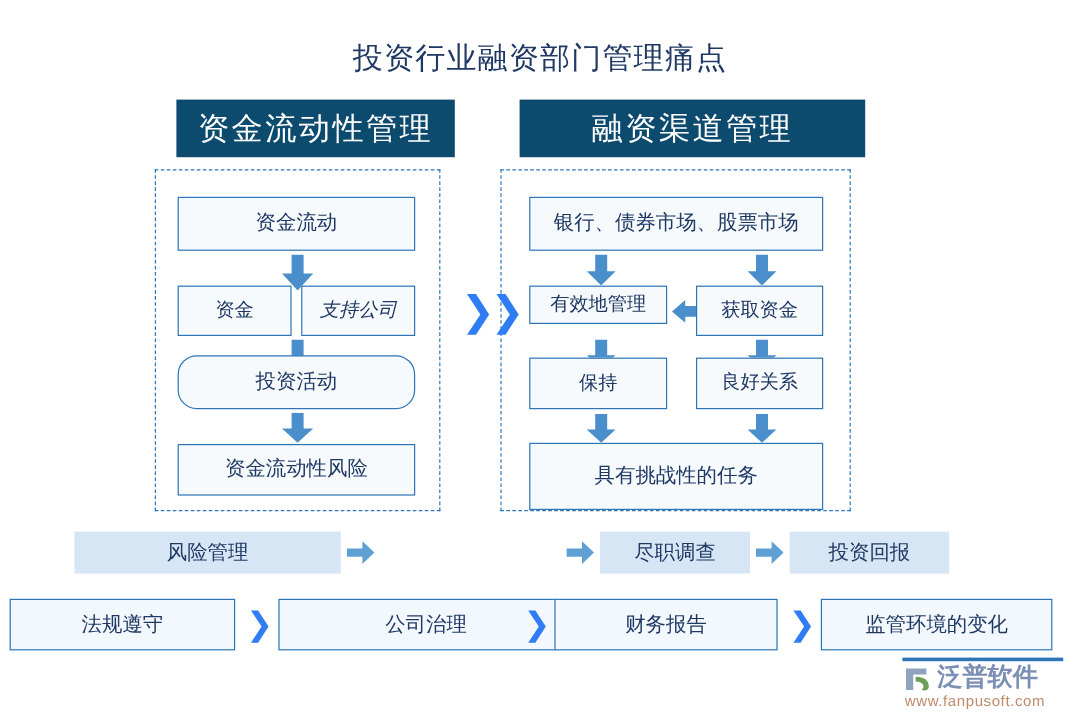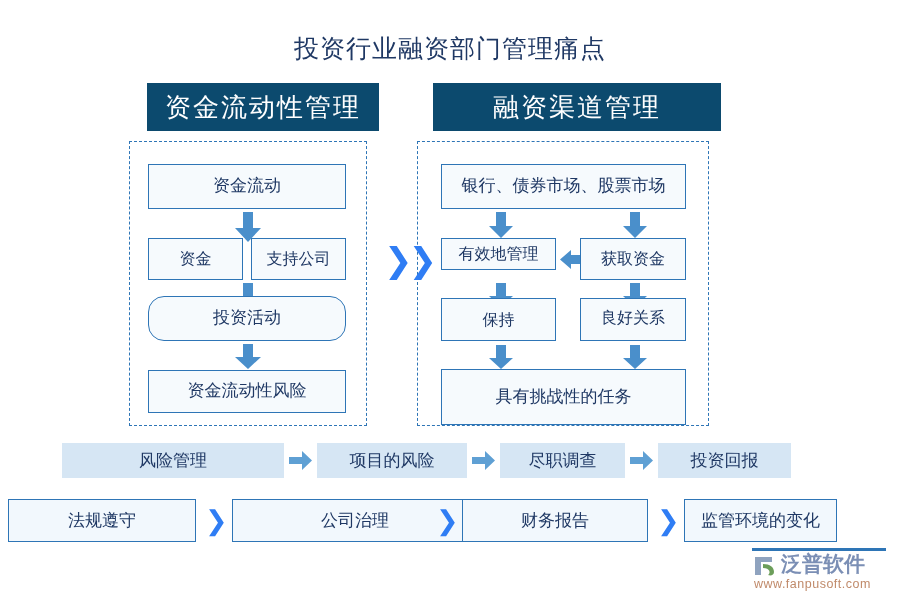--- a/index.html
+++ b/index.html
@@ -180,21 +180,21 @@
 
   <div class="fbox" style="left:148px; top:164px; width:198px; height:45px;">资金流动</div>
 
   <div class="arrow-down" style="left:235px; top:212px;">
     <svg width="26" height="30" viewBox="0 0 26 30">
         <path d="M8 0 H18 V16 H26 L13 30 L0 16 H8 Z" fill="#4a8fcb"></path>
       </svg>
   </div>
 
   <div class="fbox small" style="left:148px; top:238px; width:95px; height:42px;">资金</div>
-  <div class="fbox small" style="left:251px; top:238px; width:95px; height:42px;">支持公司</div>
+  <div class="fbox small" style="left:251px; top:238px; width:95px; height:42px;font-style:italic;">支持公司</div>
 
   <div class="arrow-down" style="left:235px; top:283px;">
     <svg width="26" height="28" viewBox="0 0 26 28">
         <path d="M8 0 H18 V15 H26 L13 28 L0 15 H8 Z" fill="#4a8fcb"></path>
       </svg>
   </div>
 
   <div class="fbox" style="left:148px; top:296px; width:198px; height:45px;border-radius:16px;">投资活动</div>
 
   <div class="arrow-down" style="left:235px; top:344px;">
@@ -257,21 +257,20 @@
 
   <div class="fbox" style="left:441px; top:369px; width:245px; height:56px;">具有挑战性的任务</div>
 
   <div class="rowbar" style="left:62px; top:443px; width:222px; height:35px;">风险管理</div>
   <div class="arrow-right" style="left:289px; top:451px;">
     <svg width="23" height="19" viewBox="0 0 23 19">
         <path d="M0 6 H13 V0 L23 9.5 L13 19 V13 H0 Z" fill="#5fa0d4"></path>
       </svg>
   </div>
 
-  <div class="rowbar" style="left:317px; top:443px; width:150px; height:35px;">项目的风险</div>
   <div class="arrow-right" style="left:472px; top:451px;">
     <svg width="23" height="19" viewBox="0 0 23 19">
         <path d="M0 6 H13 V0 L23 9.5 L13 19 V13 H0 Z" fill="#5fa0d4"></path>
       </svg>
   </div>
 
   <div class="rowbar" style="left:500px; top:443px; width:125px; height:35px;">尽职调查</div>
   <div class="arrow-right" style="left:630px; top:451px;">
     <svg width="23" height="19" viewBox="0 0 23 19">
         <path d="M0 6 H13 V0 L23 9.5 L13 19 V13 H0 Z" fill="#5fa0d4"></path>
@@ -282,21 +281,21 @@
 
   <div class="rowbox" style="left:8px; top:499px; width:188px; height:43px;">法规遵守</div>
   <div class="sep-chevron" style="left:205px; top:507px;">❯</div>
 
   <div class="rowbox" style="left:232px; top:499px; width:232px; height:43px;padding-left:14px;">公司治理</div>
   <div class="sep-chevron" style="left:436px; top:507px;">❯</div>
 
   <div class="rowbox" style="left:462px; top:499px; width:186px; height:43px;">财务报告</div>
   <div class="sep-chevron" style="left:657px; top:507px;">❯</div>
 
-  <div class="rowbox" style="left:684px; top:499px; width:153px; height:43px;">监管环境的变化</div>
+  <div class="rowbox" style="left:684px; top:499px; width:193px; height:43px;">监管环境的变化</div>
 
   <div class="logo-rule"></div>
   <div class="logo-wrap">
     <div class="logo-top">
       <svg class="logo-mark" viewBox="0 0 26 24">
         <path d="M3 3 L20 3 L20 8 L9 8 L9 21 L3 21 Z" fill="#8fa3bf"></path>
         <path d="M11 10 C18 10 22 13 22 18 C22 21 19 22 16 21 C19 19 18 14 11 14 Z" fill="#6c9e5a"></path>
       </svg>
       <span class="logo-text">泛普软件</span>
     </div>

